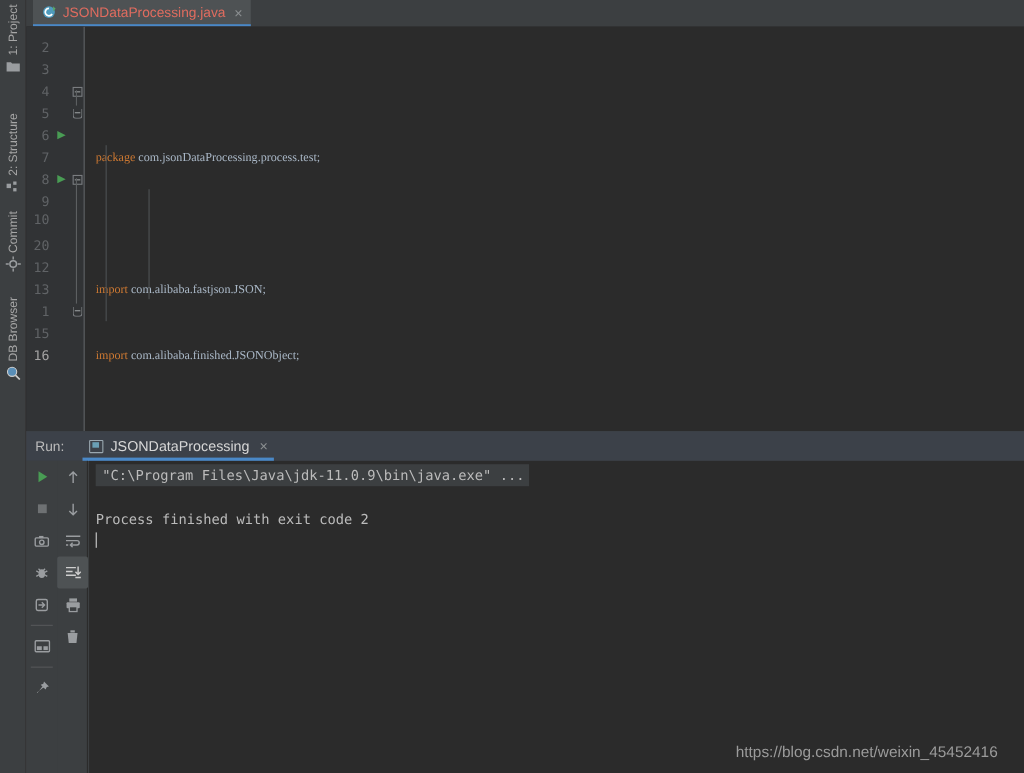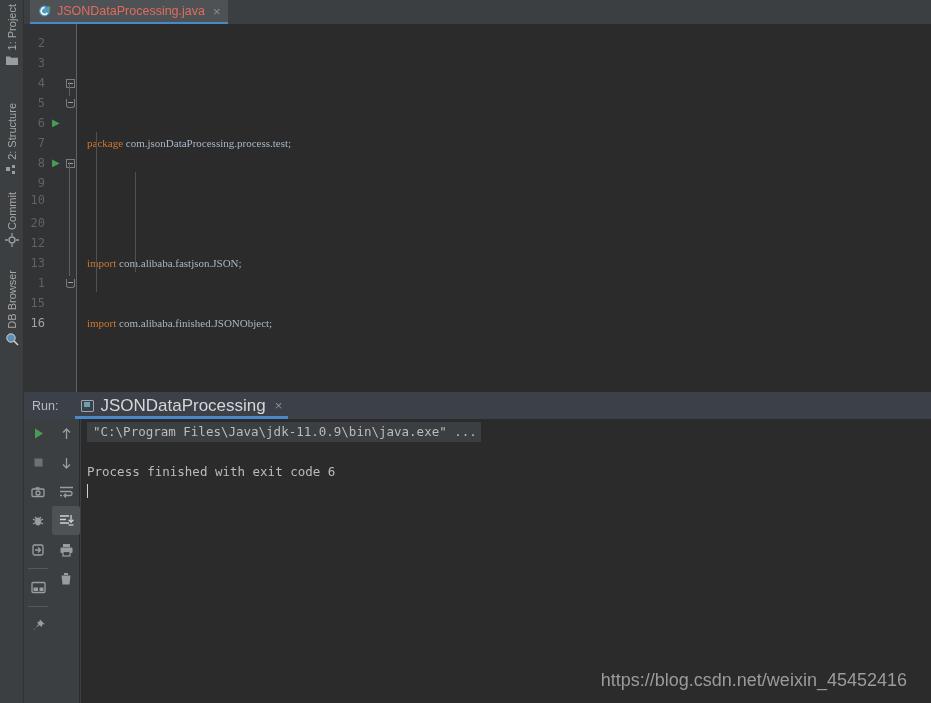--- a/index.html
+++ b/index.html
@@ -128,21 +128,21 @@
     font-size:12.5px; color:#bbbbbb; margin-left:8px; margin-right:17px;
   }
   #run-tab {
     height:27px; display:flex; align-items:center; gap:6px;
     padding:0 6px; position:relative;
   }
   #run-tab::after{
     content:""; position:absolute; left:0; right:0; bottom:0; height:3px;
     background:#4a88c7;
   }
-  #run-tab-title { font-size:17px; color:#d6d6d6; white-space:nowrap;}
+  #run-tab-title { font-size:13px; color:#d6d6d6; white-space:nowrap;}
   .run-tab-ico {
     width:13px;height:12px;border:1.5px solid #9aa7b0;border-radius:1px;
     position:relative;
   }
   .run-tab-ico::after{
     content:"";position:absolute;left:1.5px;top:1.5px;width:6px;height:5px;
     background:#6a9fb5;
   }
 
   #run-toolbar {
@@ -172,21 +172,21 @@
   }
   .coline { height:20px; padding-left:6px; white-space:pre; }
   .coline.hl { background:#3c3f41; display:inline-block; padding-right:4px; margin-left:6px;}
   .caret {
     display:inline-block; width:1px; height:14px; background:#cfcfcf;
     vertical-align:-2px;
   }
 
   #watermark {
     position:absolute; right:24px; bottom:12px;
-    font-size:18px; color:#9b9b9b;
+    font-size:14px; color:#9b9b9b;
     font-family:"Liberation Sans", sans-serif;
   }
 
   svg { display:block; }
 </style>
 </head>
 <body>
 
 <div id="app">
 
@@ -428,20 +428,20 @@
             <path d="M2.5 3.5h9l-1 9h-7z" fill="#9a9da0"></path>
             <rect x="5" y="1" width="4" height="2" fill="#9a9da0"></rect>
           </svg>
         </span>
       </div>
     </div>
 
     <div id="console">
       <div><span class="coline hl">"C:\Program Files\Java\jdk-11.0.9\bin\java.exe" ...</span></div>
       <div class="coline">&nbsp;</div>
-      <div class="coline">Process finished with exit code 6</div>
+      <div class="coline">Process finished with exit code 2</div>
       <div class="coline"><span class="caret"></span></div>
     </div>
 
     <div id="watermark">https://blog.csdn.net/weixin_45452416</div>
   </div>
 
 </div>
 
 </body></html>

